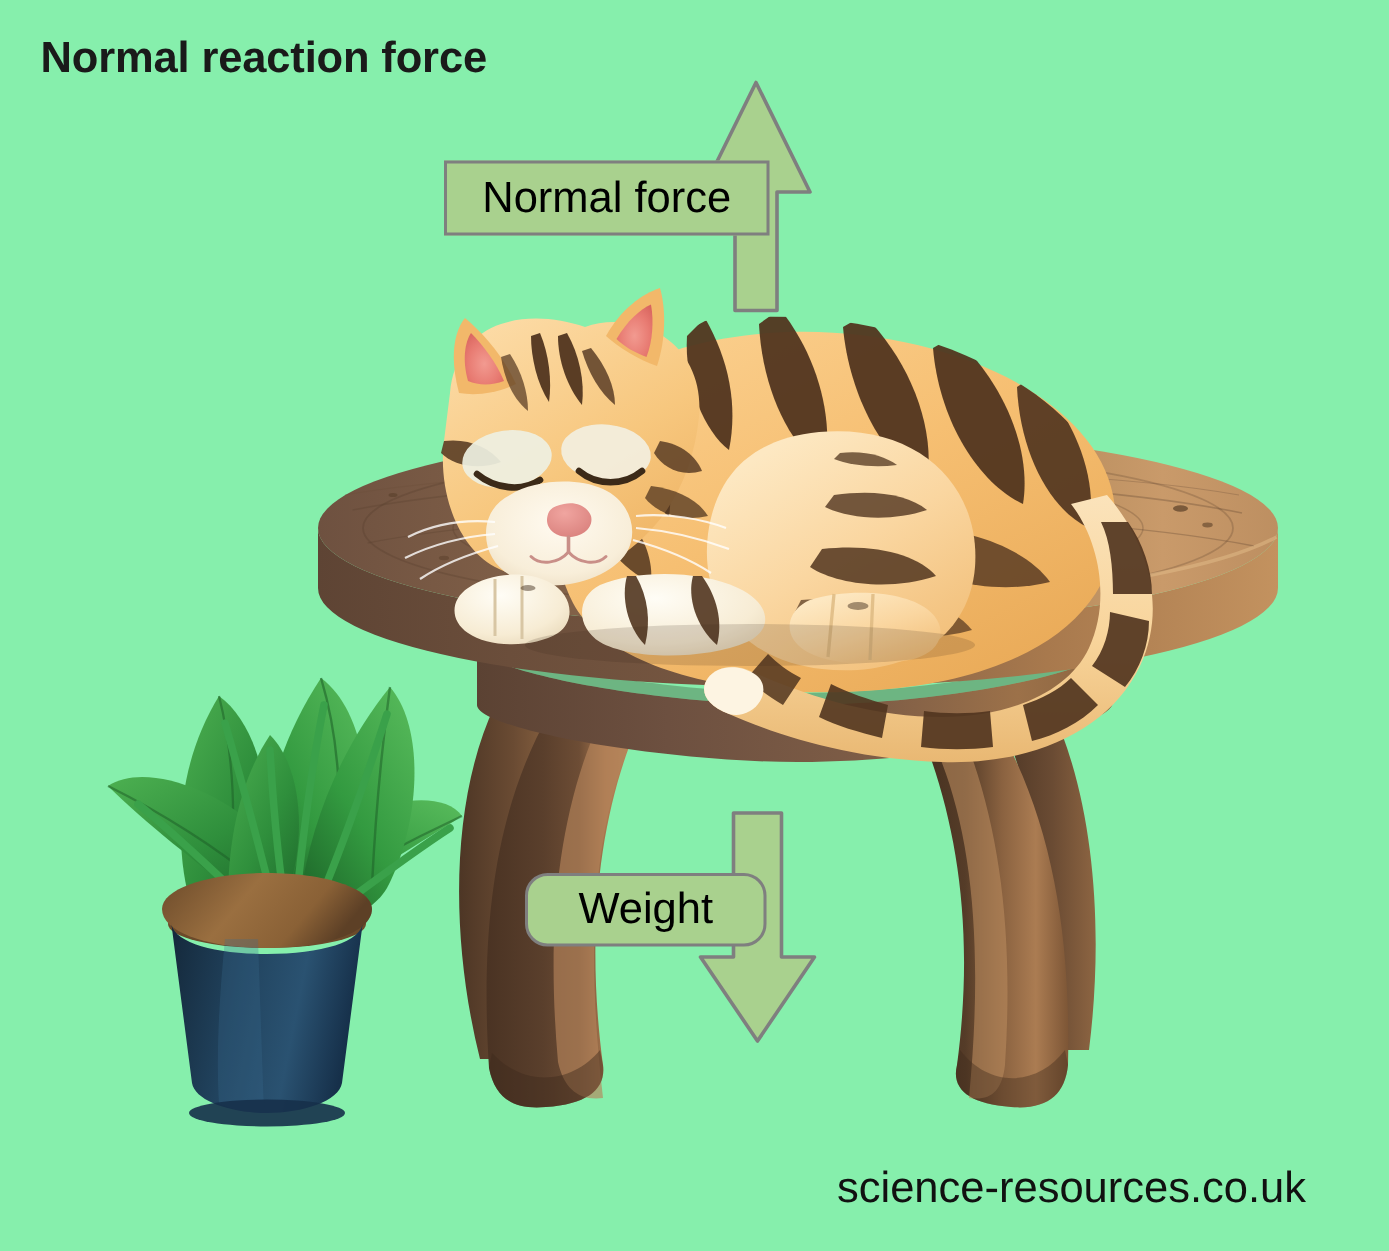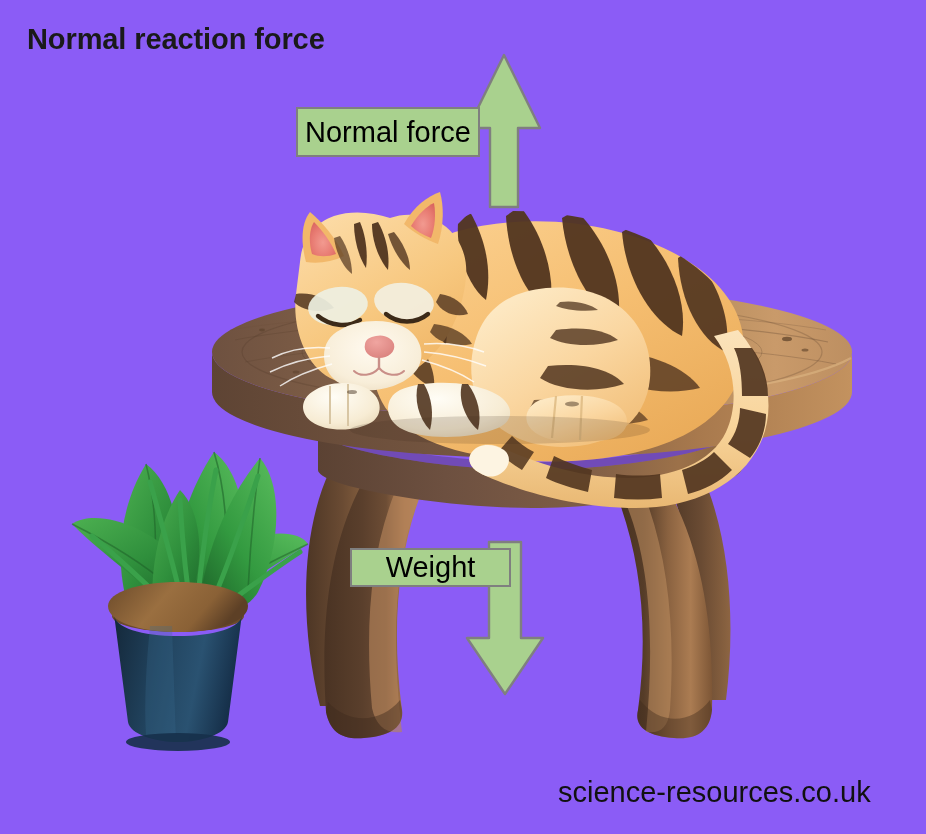--- a/index.html
+++ b/index.html
@@ -8,21 +8,21 @@
     background: #ffffff;
   }
   body {
     width: 926px; height: 834px;
     position: relative; overflow: hidden;
     font-family: "Liberation Sans", sans-serif;
   }
   #stage {
     position: absolute; inset: 0;
     width: 926px; height: 834px;
-    background: #8b5cf6;
+    background: #86efac;
   }
   #diagram-svg {
     position: absolute; left: 0; top: 0;
     width: 926px; height: 834px;
   }
   .page-title {
     position: absolute;
     left: 27px; top: 24px;
     font-size: 29px;
     font-weight: bold;
@@ -49,25 +49,25 @@
     background: #a9d18e;
     border: 2px solid #7f7f7f;
     color: #000000;
     font-size: 29px;
     font-weight: normal;
     white-space: nowrap;
     line-height: 1;
   }
   #label-normal-force {
     left: 296px; top: 107px;
-    width: 184px; height: 50px;
+    width: 217px; height: 50px;
   }
   #label-weight {
-    left: 350px; top: 548px;
-    width: 161px; height: 39px;
+    left: 350px; top: 582px;
+    width: 161px; height: 49px; border-radius: 15px;
   }
 </style>
 </head>
 <body>
 
 <div id="stage">
 
   <svg id="diagram-svg" viewBox="0 0 926 834" xmlns="http://www.w3.org/2000/svg">
     <defs>
 

